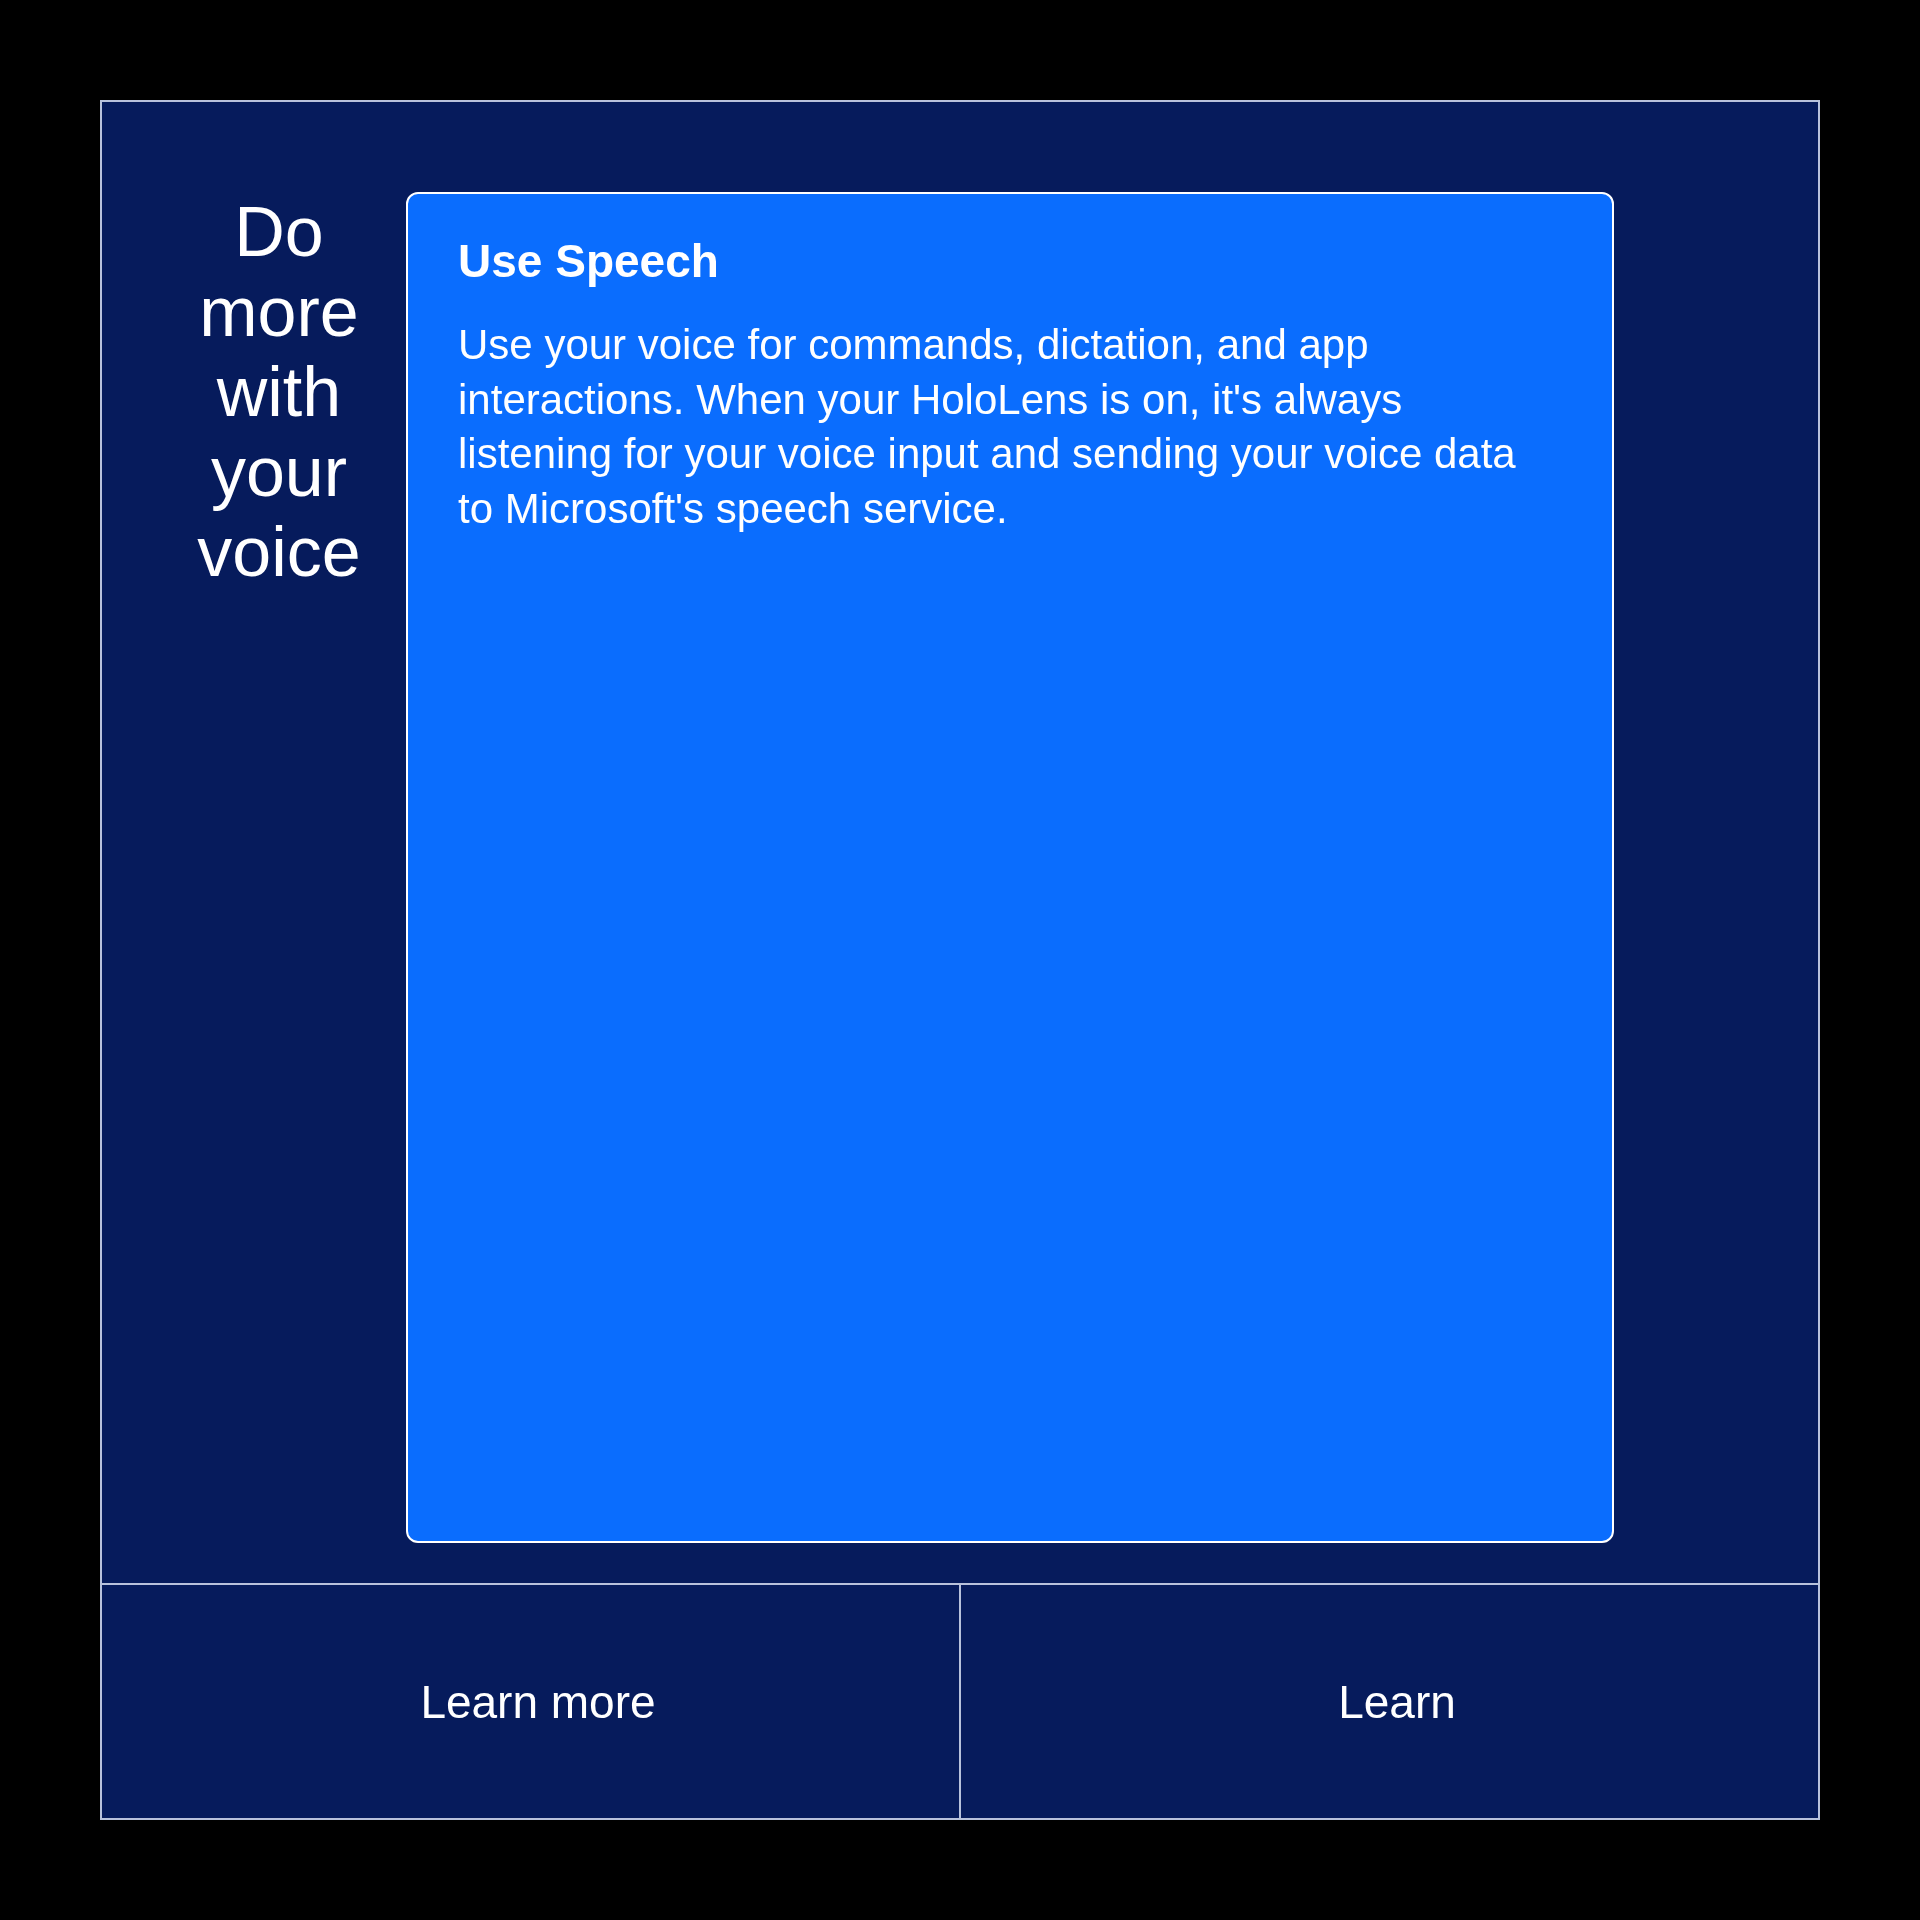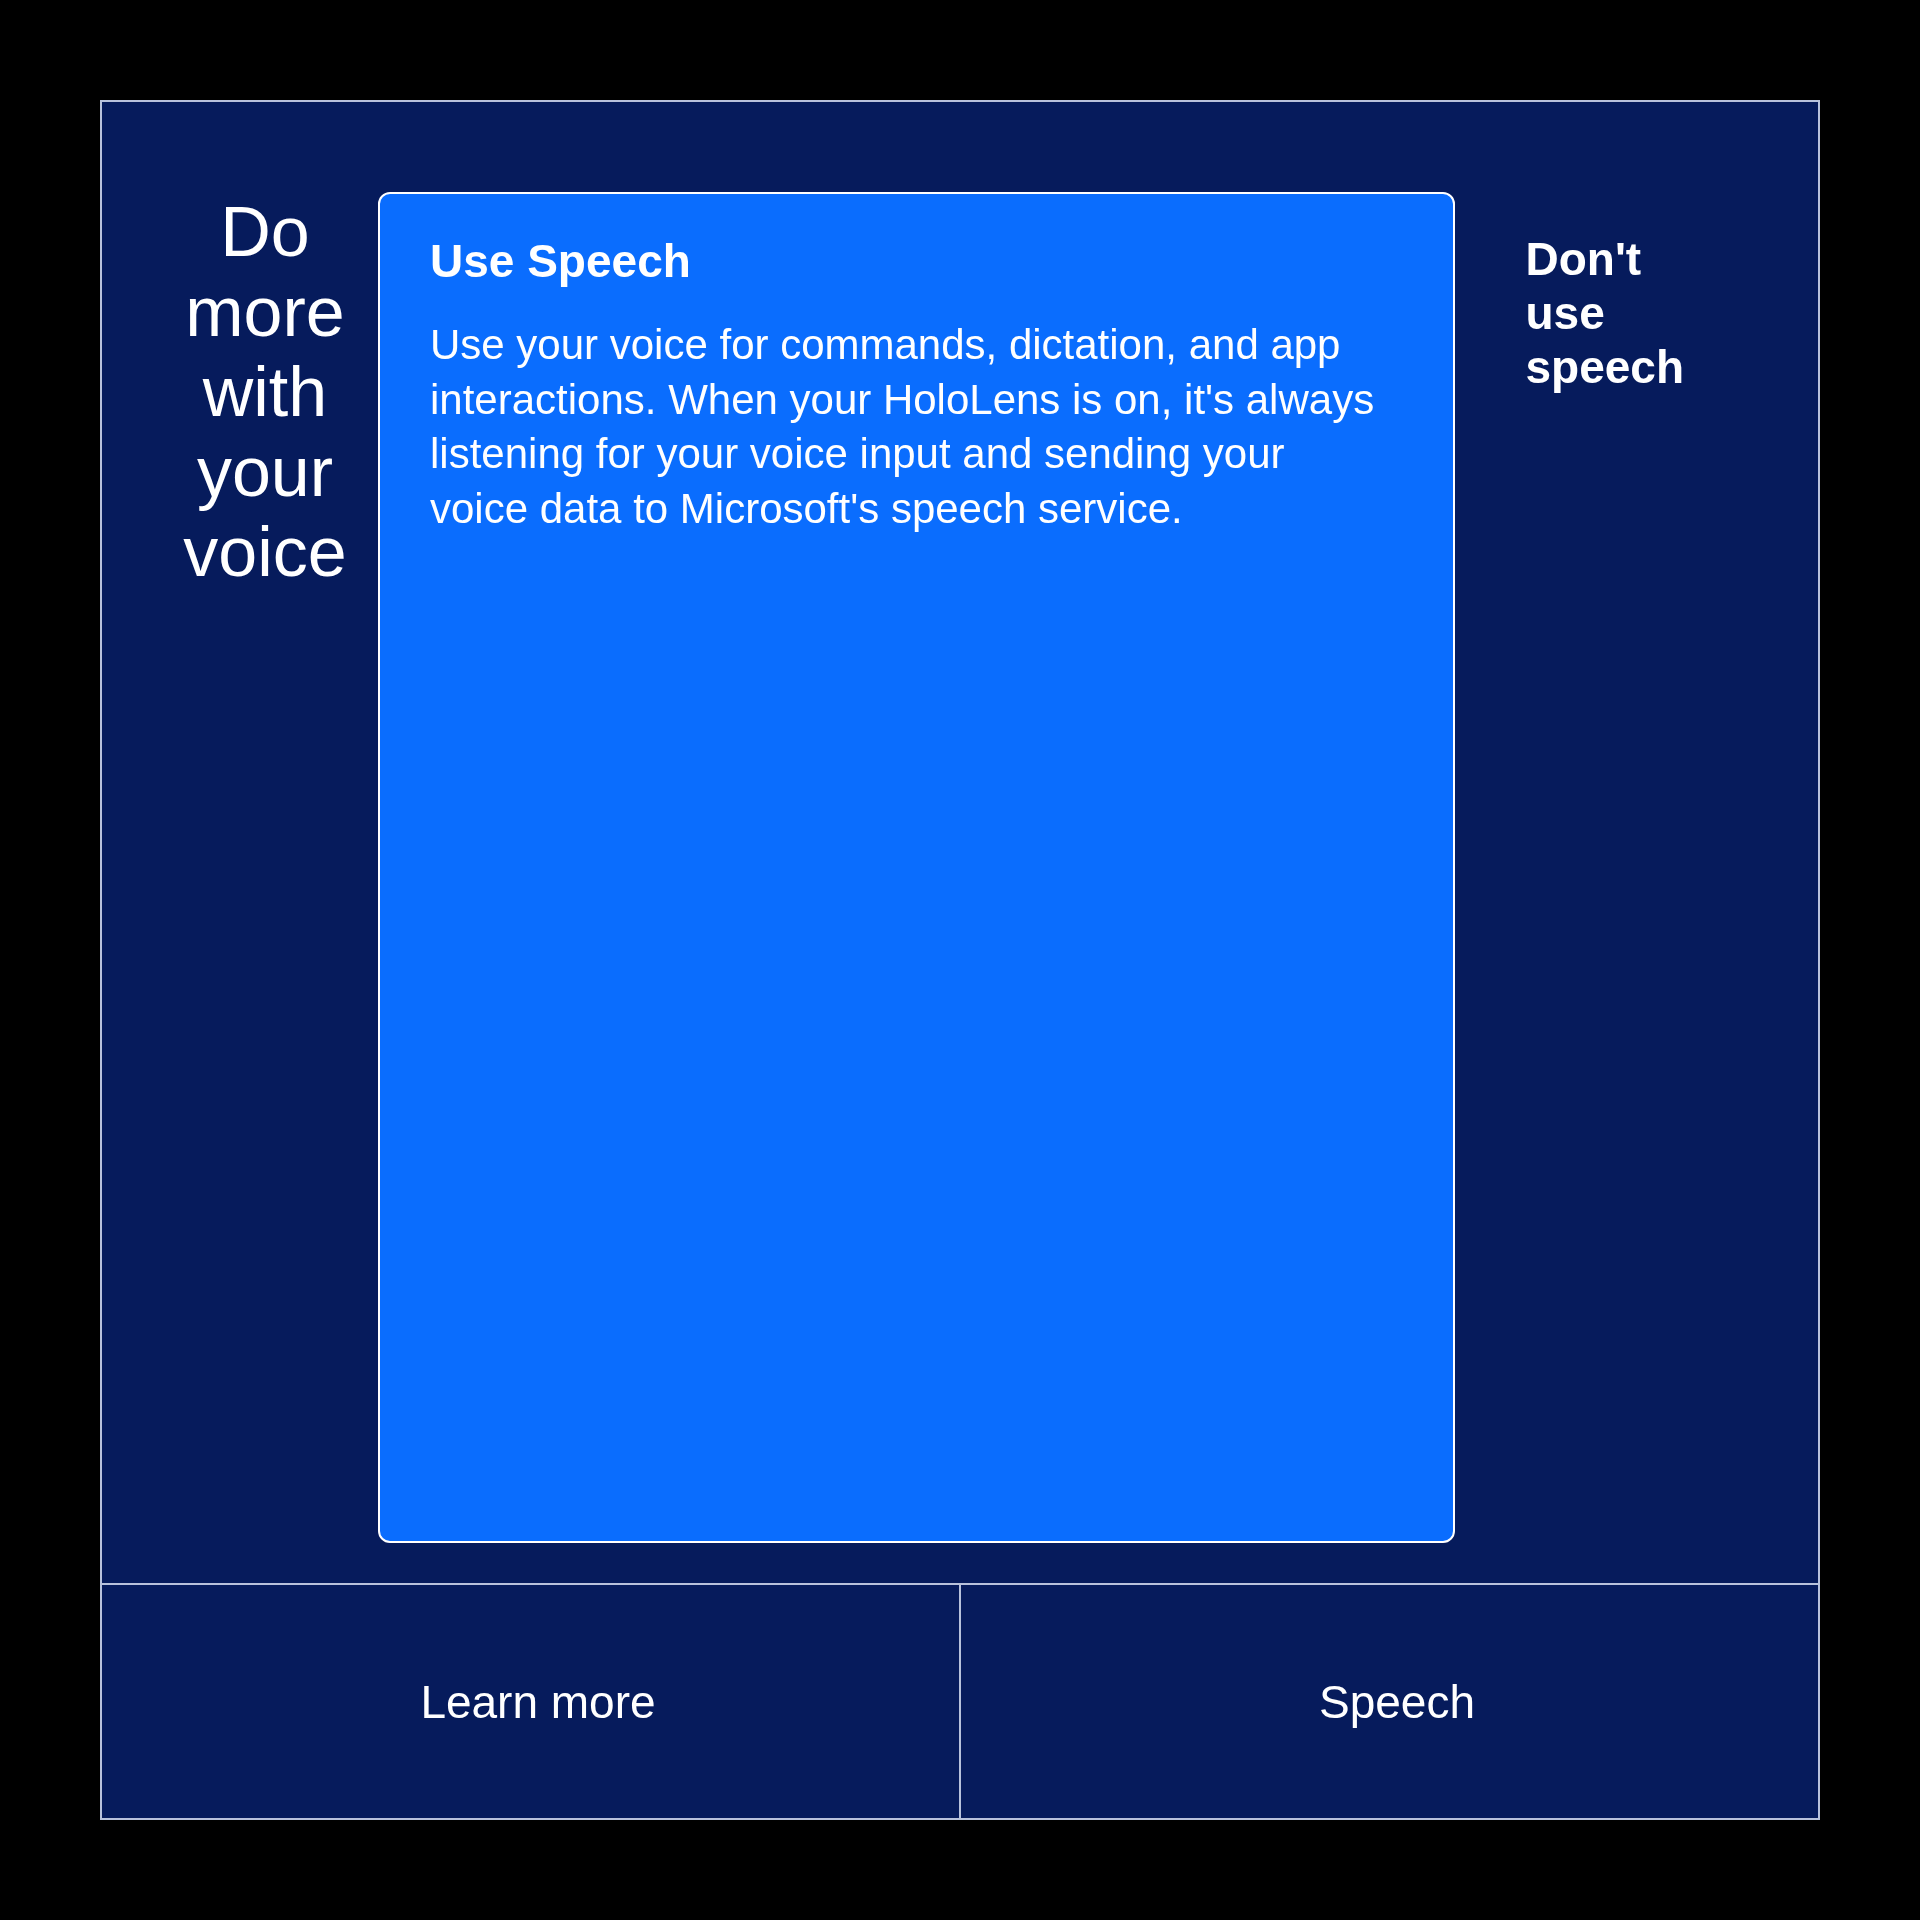--- a/index.html
+++ b/index.html
@@ -102,21 +102,20 @@
     <h1 class="title">Do more with your voice</h1>
 
     <div class="option selected">
       <div class="option-title">Use Speech</div>
       <div class="option-description">Use your voice for commands, dictation, and app interactions. When your HoloLens is on, it's always listening for your voice input and sending your voice data to Microsoft's speech service.</div>
     </div>
 
     <div class="option-gap"></div>
 
     <div class="option">
-      <div class="option-title">Don't use speech</div>
     </div>
   </div>
 
   <div class="footer">
     <button class="footer-button">Learn more</button>
-    <button class="footer-button">Speech</button>
+    <button class="footer-button">Learn</button>
   </div>
 </div>
 
 </body></html>

